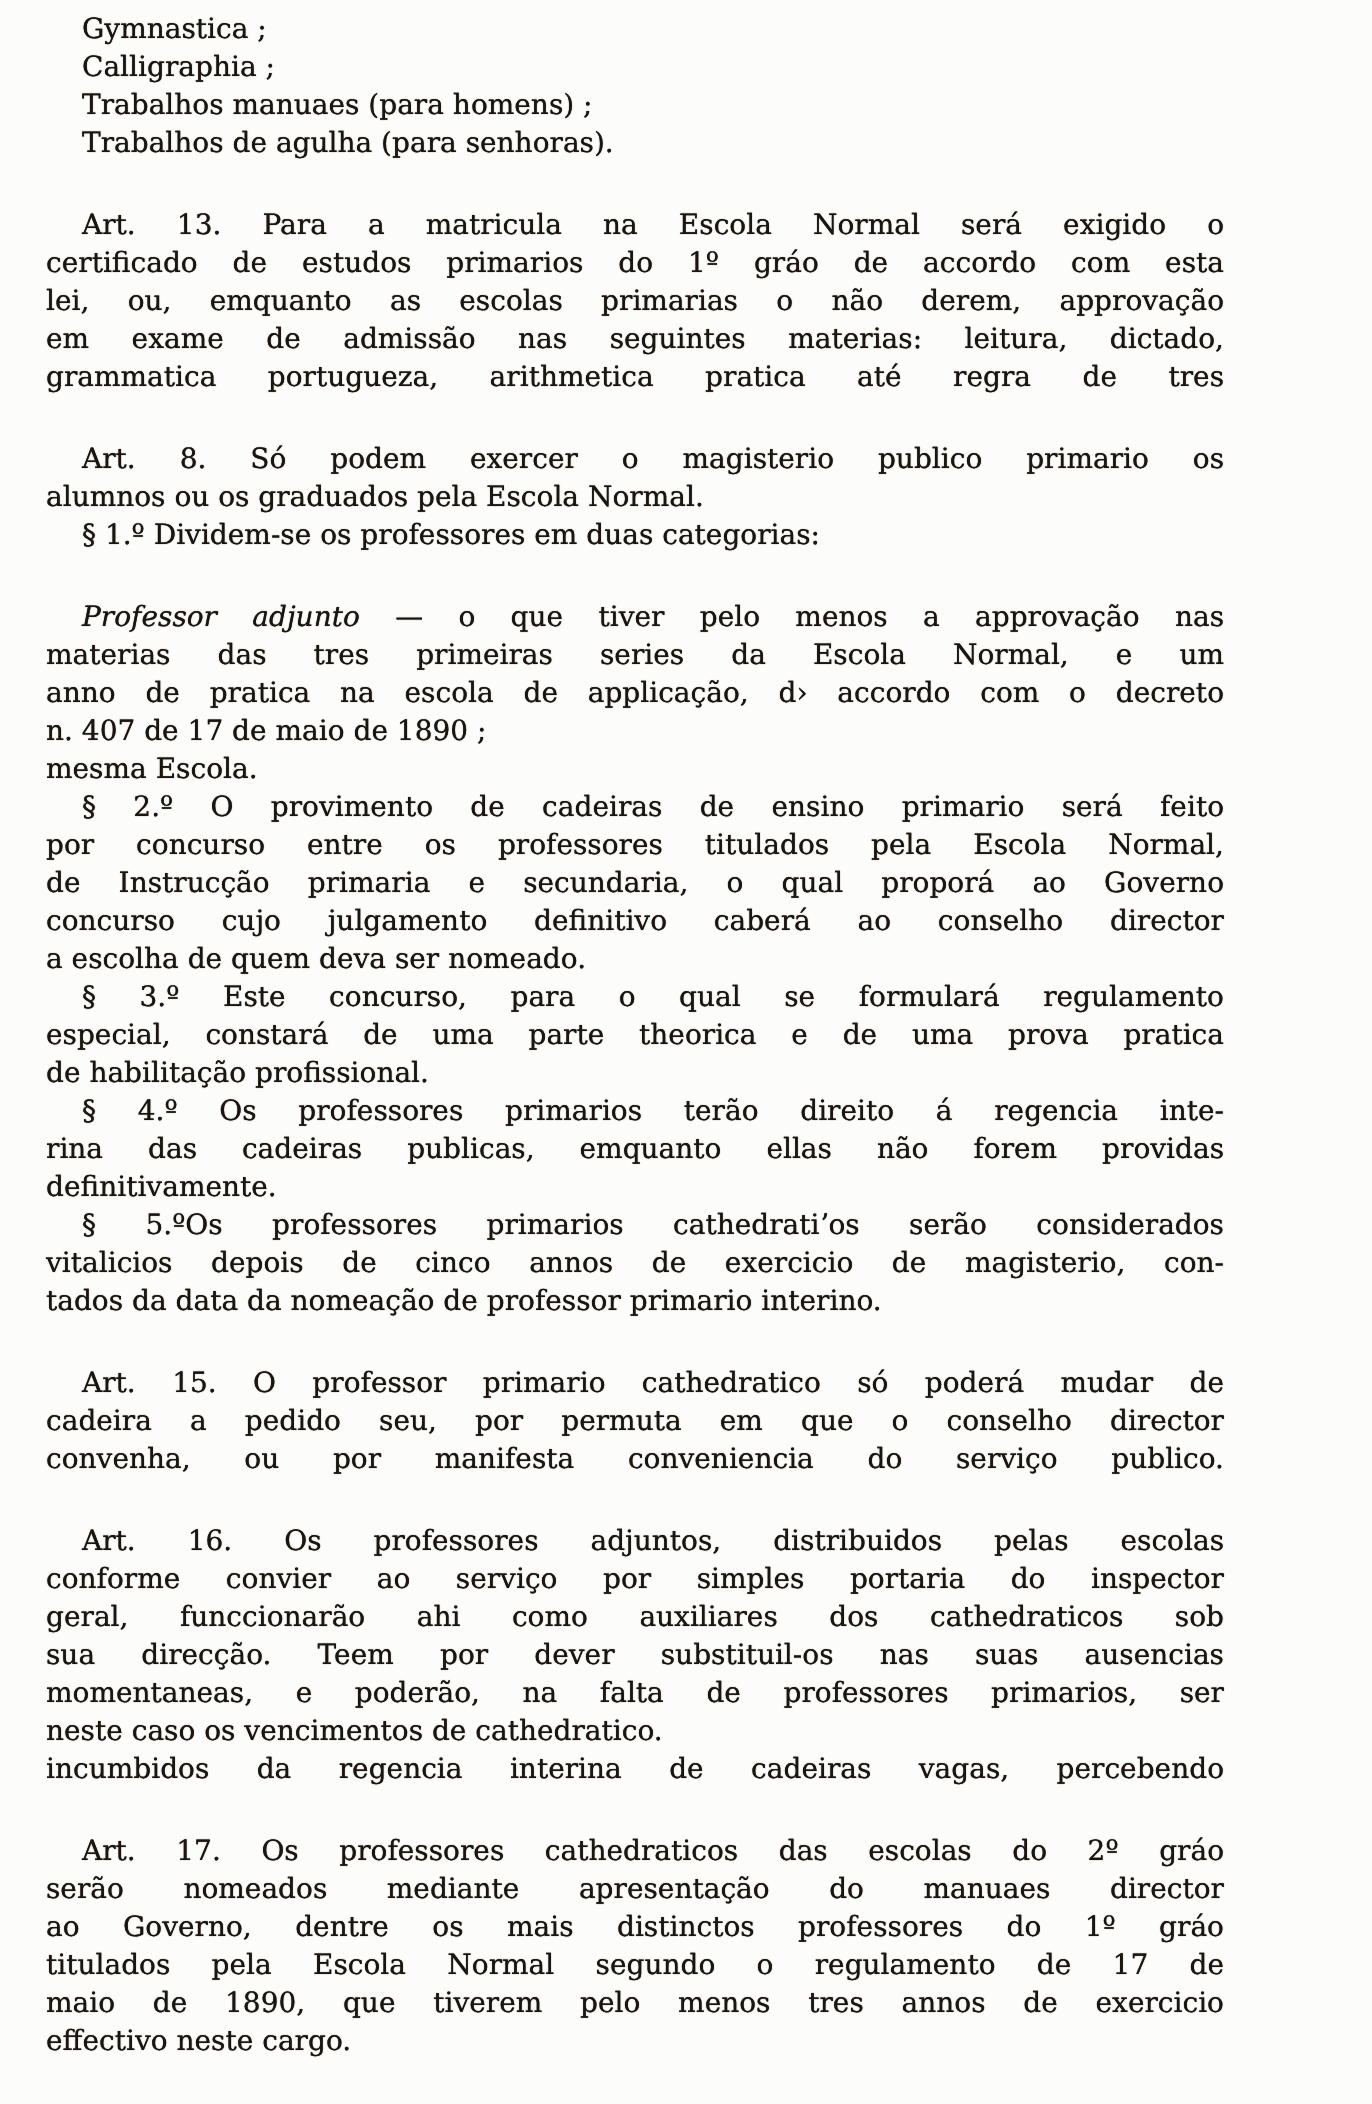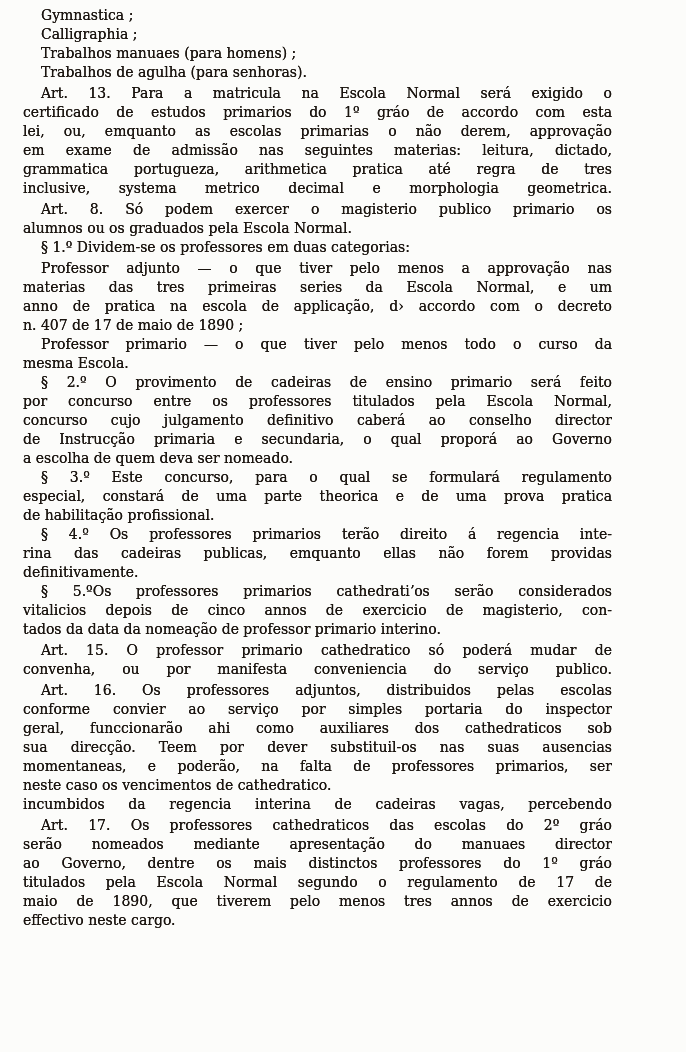--- a/index.html
+++ b/index.html
@@ -15,83 +15,82 @@
     background: #fcfcfa;
     padding: 6px 74px 0 23px;
     overflow: hidden;
     font-family: "DejaVu Serif", "Liberation Serif", serif;
     font-size: 14px;
     line-height: 19px;
     color: #1b1510;
     text-shadow: 0 0 0.45px currentColor; 
   }
   .block { margin: 0; }
-  .block.gap { margin-top: 2px; }
+  .block.gap { margin-top: 22px; }
   .line { width: 100%; white-space: normal; }
   .line.jst { text-align: justify; text-align-last: justify; }
   .line.ind { padding-left: 18px; box-sizing: border-box; }
-  .it { }
+  .it { font-style: italic; }
 </style>
 </head>
 <body>
 
 <div class="doc" id="doc-root" style="background: rgb(252, 252, 250); color: rgb(27, 21, 16);">
     <div class="block">
       <div class="line ind"><span>Gymnastica ;</span></div>
       <div class="line ind"><span>Calligraphia ;</span></div>
       <div class="line ind"><span>Trabalhos manuaes (para homens) ;</span></div>
       <div class="line ind"><span>Trabalhos de agulha (para senhoras).</span></div>
     </div>
     <div class="block gap">
       <div class="line jst ind"><span>Art. 13. Para a matricula na Escola Normal será exigido o</span></div>
       <div class="line jst"><span>certificado de estudos primarios do 1º gráo de accordo com esta</span></div>
       <div class="line jst"><span>lei, ou, emquanto as escolas primarias o não derem, approvação</span></div>
       <div class="line jst"><span>em exame de admissão nas seguintes materias: leitura, dictado,</span></div>
       <div class="line jst"><span>grammatica portugueza, arithmetica pratica até regra de tres</span></div>
-      <div class="line jst"><span>inclusive, systema metrico decimal e morphologia geometrica.</span></div>
     </div>
     <div class="block gap">
       <div class="line jst ind"><span>Art. 8. Só podem exercer o magisterio publico primario os</span></div>
       <div class="line"><span>alumnos ou os graduados pela Escola Normal.</span></div>
       <div class="line ind"><span>§ 1.º Dividem-se os professores em duas categorias:</span></div>
     </div>
     <div class="block gap">
       <div class="line jst ind"><span class="it">Professor adjunto</span><span> — o que tiver pelo menos a approvação nas</span></div>
       <div class="line jst"><span>materias das tres primeiras series da Escola Normal, e um</span></div>
       <div class="line jst"><span>anno de pratica na escola de applicação, d› accordo com o decreto</span></div>
       <div class="line"><span>n. 407 de 17 de maio de 1890 ;</span></div>
     </div>
     <div class="block">
-      <div class="line jst ind"><span class="it">Professor primario</span><span> — o que tiver pelo menos todo o curso da</span></div>
       <div class="line"><span>mesma Escola.</span></div>
     </div>
     <div class="block">
       <div class="line jst ind"><span>§ 2.º O provimento de cadeiras de ensino primario será feito</span></div>
       <div class="line jst"><span>por concurso entre os professores titulados pela Escola Normal,</span></div>
+      <div class="line jst"><span>de Instrucção primaria e secundaria, o qual proporá ao Governo</span></div>
       <div class="line jst"><span>concurso cujo julgamento definitivo caberá ao conselho director</span></div>
-      <div class="line jst"><span>de Instrucção primaria e secundaria, o qual proporá ao Governo</span></div>
       <div class="line"><span>a escolha de quem deva ser nomeado.</span></div>
     </div>
     <div class="block">
       <div class="line jst ind"><span>§ 3.º Este concurso, para o qual se formulará regulamento</span></div>
       <div class="line jst"><span>especial, constará de uma parte theorica e de uma prova pratica</span></div>
       <div class="line"><span>de habilitação profissional.</span></div>
     </div>
     <div class="block">
       <div class="line jst ind"><span>§ 4.º Os professores primarios terão direito á regencia inte-</span></div>
       <div class="line jst"><span>rina das cadeiras publicas, emquanto ellas não forem providas</span></div>
       <div class="line"><span>definitivamente.</span></div>
     </div>
     <div class="block">
       <div class="line jst ind"><span>§ 5.ºOs professores primarios cathedratiʼos serão considerados</span></div>
       <div class="line jst"><span>vitalicios depois de cinco annos de exercicio de magisterio, con-</span></div>
       <div class="line"><span>tados da data da nomeação de professor primario interino.</span></div>
     </div>
     <div class="block gap">
       <div class="line jst ind"><span>Art. 15. O professor primario cathedratico só poderá mudar de</span></div>
+      <div class="line jst"><span>cadeira a pedido seu, por permuta em que o conselho director</span></div>
       <div class="line jst"><span>convenha, ou por manifesta conveniencia do serviço publico.</span></div>
     </div>
     <div class="block gap">
       <div class="line jst ind"><span>Art. 16. Os professores adjuntos, distribuidos pelas escolas</span></div>
       <div class="line jst"><span>conforme convier ao serviço por simples portaria do inspector</span></div>
       <div class="line jst"><span>geral, funccionarão ahi como auxiliares dos cathedraticos sob</span></div>
       <div class="line jst"><span>sua direcção. Teem por dever substituil-os nas suas ausencias</span></div>
       <div class="line jst"><span>momentaneas, e poderão, na falta de professores primarios, ser</span></div>
       <div class="line"><span>neste caso os vencimentos de cathedratico.</span></div>
       <div class="line jst"><span>incumbidos da regencia interina de cadeiras vagas, percebendo</span></div>

